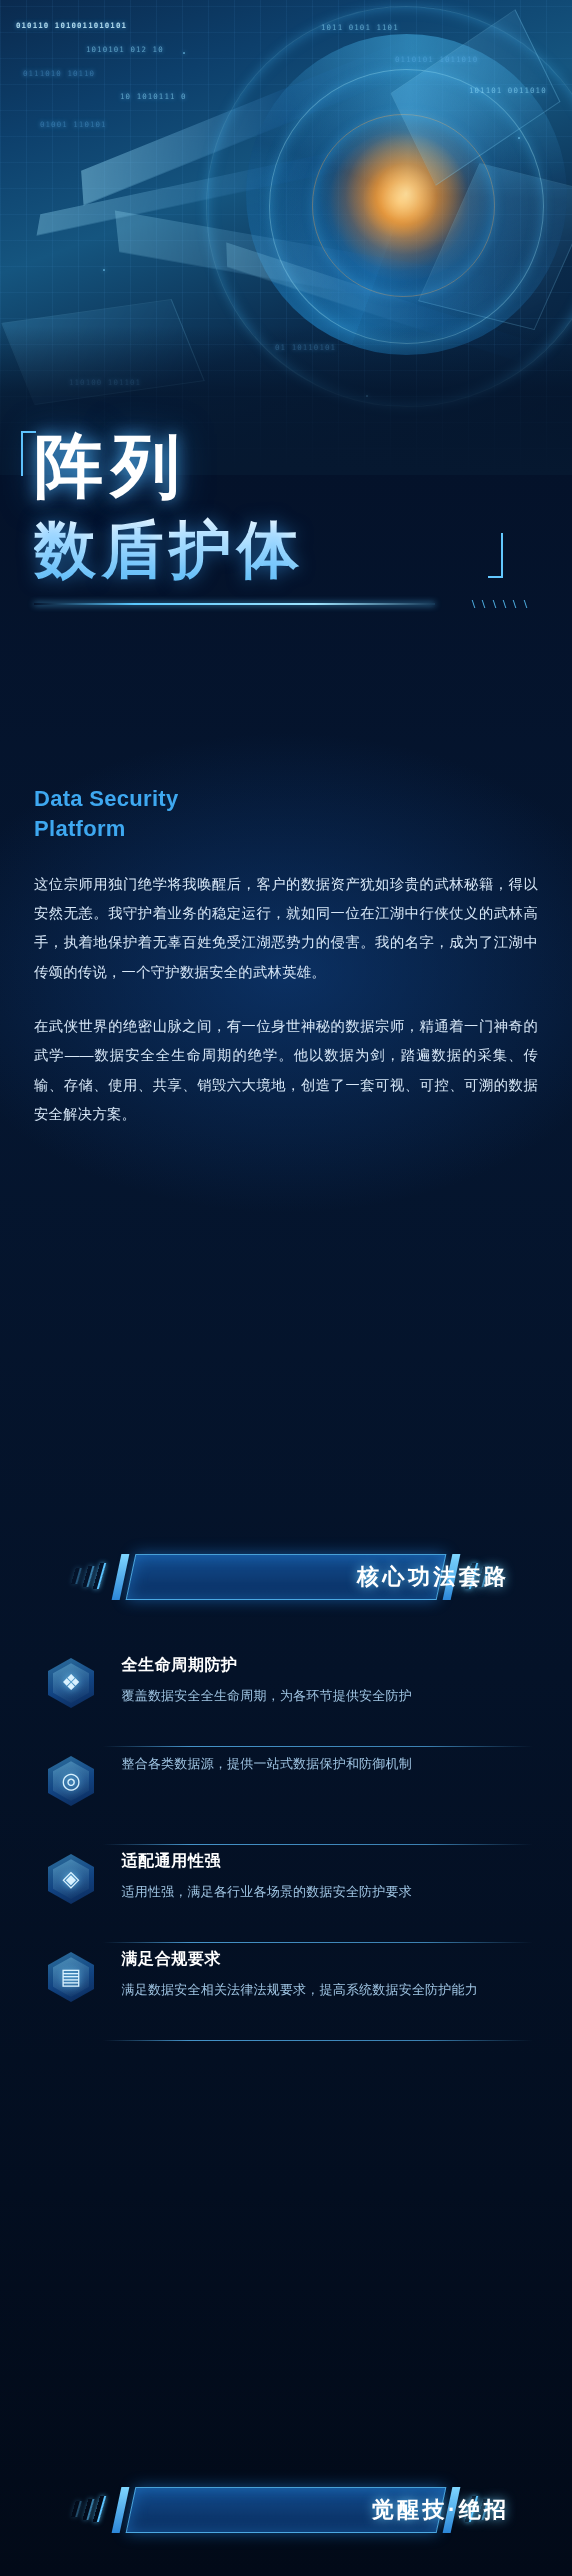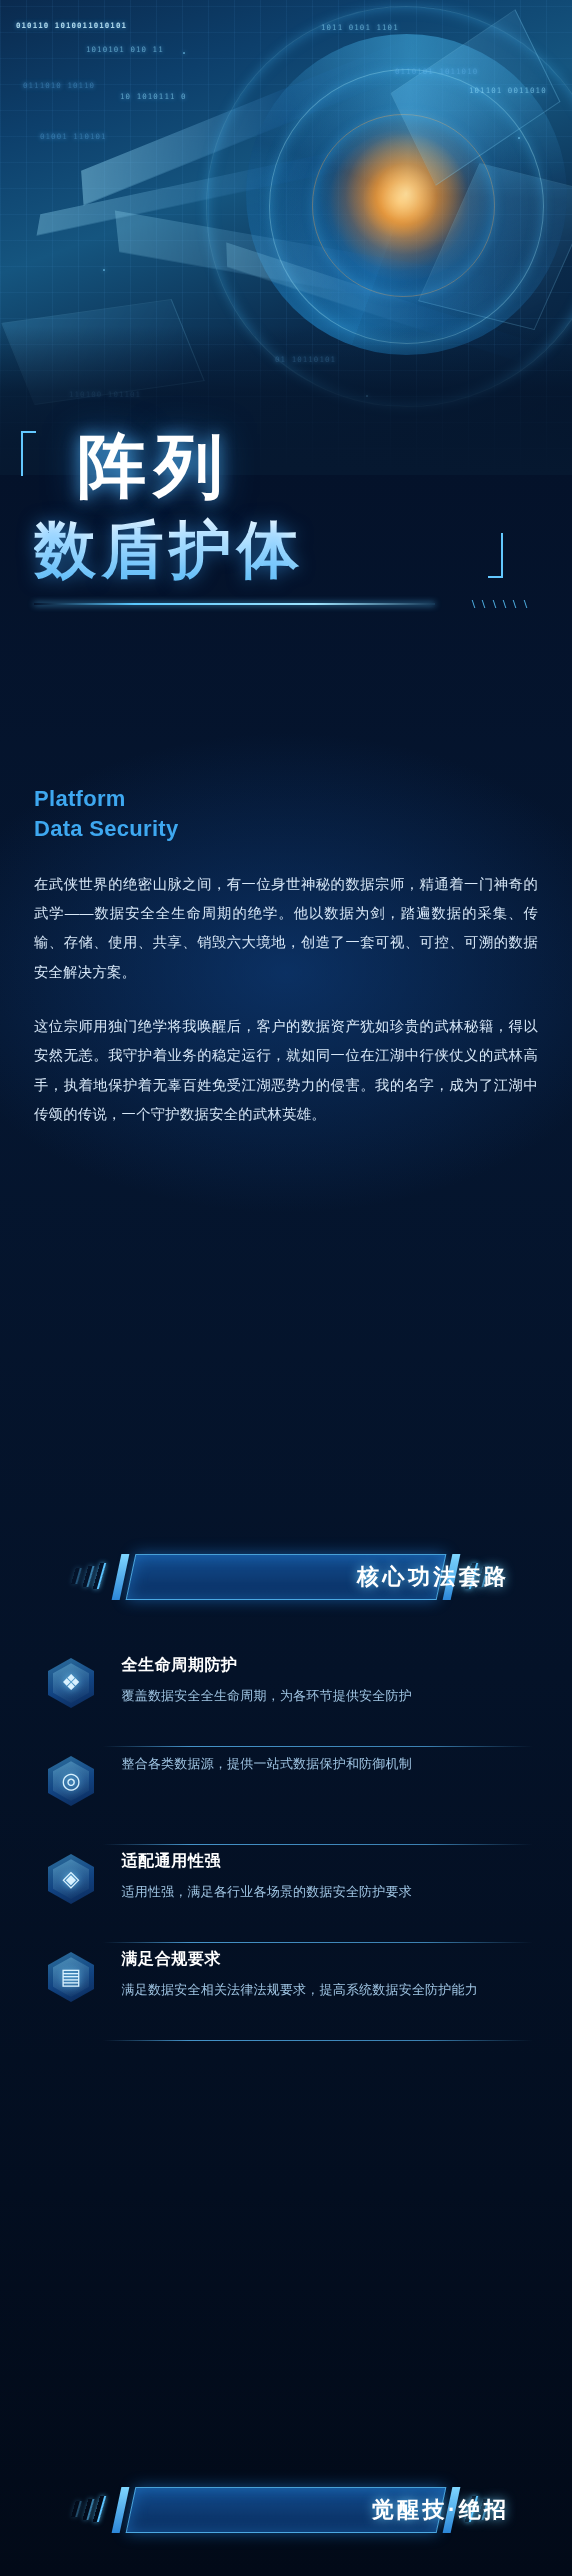--- a/index.html
+++ b/index.html
@@ -84,21 +84,21 @@
   }
   .binary {
     position: absolute;
     font-family: "DejaVu Sans Mono", monospace;
     color: rgba(150,225,255,0.55);
     font-size: 7.4px;
     letter-spacing: 1.1px;
     white-space: nowrap;
     text-shadow: 0 0 4px rgba(90,190,255,0.7);
   }
-  .binary.dim { color: rgba(120,200,255,0.3); margin-top: 12px; }
+  .binary.dim { color: rgba(120,200,255,0.3); }
   .binary.bright { color: rgba(200,240,255,0.85); font-weight: bold; }
   .hero-fade {
     position: absolute;
     left: 0; bottom: 0; width: 572px; height: 149px;
     background: linear-gradient(180deg, rgba(4,18,40,0) 0%, rgba(4,18,40,0.65) 45%, #061830 100%);
   }
 
   
   .title-block {
     position: absolute;
@@ -108,21 +108,20 @@
   }
   .title-row { position: relative; height: 86px; }
   .title-main {
     font-size: 69px;
     font-weight: bold;
     color: #ffffff;
     letter-spacing: 8px;
     line-height: 86px;
     text-shadow: 0 0 16px rgba(90,190,255,0.75), 0 0 34px rgba(40,130,220,0.6);
     display: inline-block;
-    margin-left: 43px;
   }
   .title-sub {
     font-size: 62px;
     font-weight: bold;
     letter-spacing: 5.7px;
     line-height: 80px;
     color: #bfe9ff;
     background: linear-gradient(180deg, #ffffff 0%, #cfefff 40%, #4fb6f5 100%);
     -webkit-background-clip: text;
     background-clip: text;
@@ -327,21 +326,21 @@
       <div class="ring r1"></div>
       <div class="ring r2"></div>
       <div class="ring r3"></div>
       <div class="blade b3"></div>
       <div class="blade b4"></div>
       <div class="shard s1"></div>
       <div class="shard s2"></div>
       <div class="shard s3"></div>
 
       <span class="binary bright" style="left:16px;  top:20.6px;">010110 1010011010101</span>
-      <span class="binary" style="left:86px; top:45px;">1010101   010 11</span>
+      <span class="binary" style="left:86px; top:45px;">1010101   012 10</span>
       <span class="binary dim" style="left:23px;  top:69px;">0111010 10110</span>
       <span class="binary" style="left:120px; top:92px;">10 1010111 0</span>
       <span class="binary dim" style="left:40px;  top:120px;">01001 110101</span>
       <span class="binary" style="left:321px; top:23px;">1011 0101 1101</span>
       <span class="binary dim" style="left:395px; top:55px;">0110101 1011010</span>
       <span class="binary" style="left:469px; top:86px;">101101 0011010</span>
       <span class="binary dim" style="left:275px; top:343px;">01 10110101</span>
       <span class="binary dim" style="left:69px; top:378px;">110100 101101</span>
 
       <span class="dot" style="left:183px; top:52px;"></span>
@@ -367,25 +366,25 @@
     <span class="chev" style="left:435px;"></span>
     <span class="chev" style="left:445px;"></span>
     <span class="chev" style="left:456px;"></span>
     <span class="chev" style="left:466px;"></span>
     <span class="chev" style="left:476px;"></span>
     <span class="chev" style="left:487px;"></span>
   </div>
 
   <div class="body-wrap">
     <div class="h-en">
+      <div>Data Security</div>
       <div>Platform</div>
-      <div>Data Security</div>
-    </div>
+    </div>
+    <p class="para">这位宗师用独门绝学将我唤醒后，客户的数据资产犹如珍贵的武林秘籍，得以安然无恙。我守护着业务的稳定运行，就如同一位在江湖中行侠仗义的武林高手，执着地保护着无辜百姓免受江湖恶势力的侵害。我的名字，成为了江湖中传颂的传说，一个守护数据安全的武林英雄。</p>
     <p class="para">在武侠世界的绝密山脉之间，有一位身世神秘的数据宗师，精通着一门神奇的武学——数据安全全生命周期的绝学。他以数据为剑，踏遍数据的采集、传输、存储、使用、共享、销毁六大境地，创造了一套可视、可控、可溯的数据安全解决方案。</p>
-    <p class="para">这位宗师用独门绝学将我唤醒后，客户的数据资产犹如珍贵的武林秘籍，得以安然无恙。我守护着业务的稳定运行，就如同一位在江湖中行侠仗义的武林高手，执着地保护着无辜百姓免受江湖恶势力的侵害。我的名字，成为了江湖中传颂的传说，一个守护数据安全的武林英雄。</p>
   </div>
 
   <div class="ribbon" style="top:1546px;">
     <span class="plate"></span>
     <span class="wing left">
         <i></i>
         <i></i>
         <i></i>
       </span>
     <span class="wing right">

